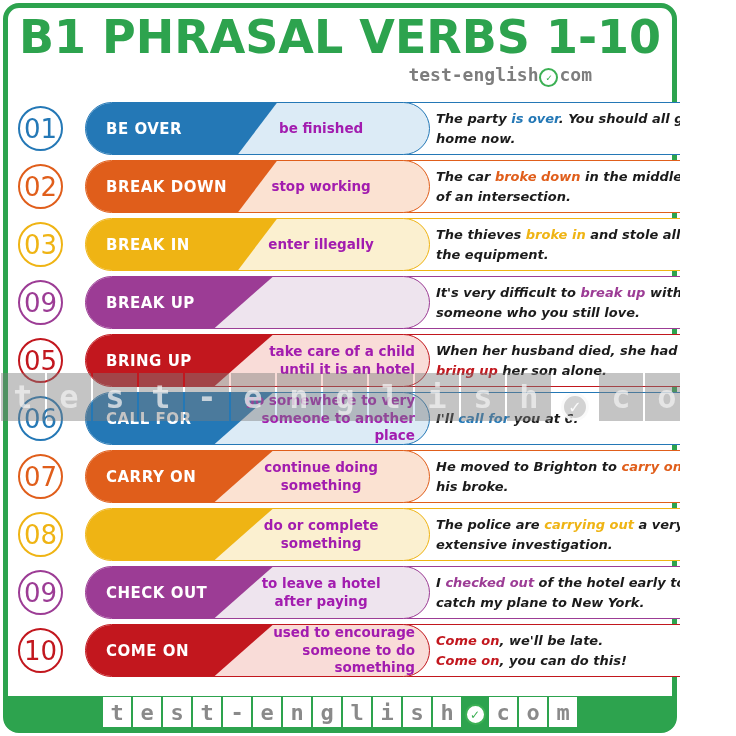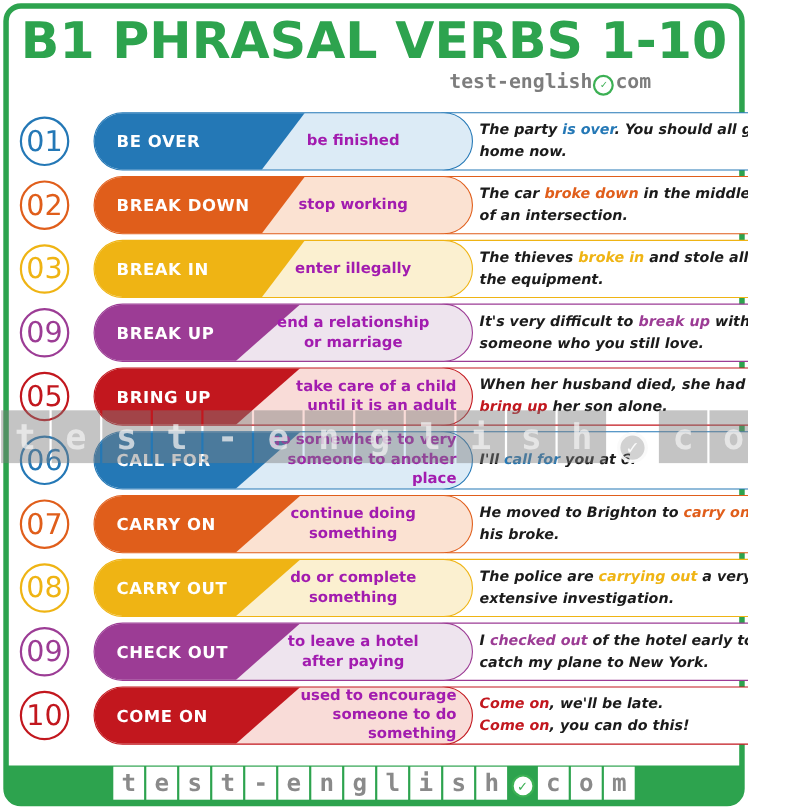--- a/index.html
+++ b/index.html
@@ -123,34 +123,32 @@
     </div>
   </div>
       <div class="row" style="--main: #9c3c95; --light: #eee4ee;">
     <div class="num">09</div>
     <div class="bubble">
       <div class="ex"><span>It's very difficult to </span><span class="accent">break up</span><span> with someone who you still love.</span></div>
     </div>
     <div class="pill">
       <div class="pill-solid clip-two"></div>
       <div class="verb">BREAK UP</div>
-      <div class="def two-center">end a relationship
-or marriage</div>
     </div>
   </div>
       <div class="row" style="--main: #c2171e; --light: #f9dcd8;">
     <div class="num">05</div>
     <div class="bubble">
       <div class="ex"><span>When her husband died, she had to </span><span class="accent">bring up</span><span> her son alone.</span></div>
     </div>
     <div class="pill">
       <div class="pill-solid clip-two"></div>
       <div class="verb">BRING UP</div>
       <div class="def two-right">take care of a child
-until it is an adult</div>
+until it is an hotel</div>
     </div>
   </div>
       <div class="row" style="--main: #2478b6; --light: #dcebf6;">
     <div class="num">06</div>
     <div class="bubble">
       <div class="ex"><span>I'll </span><span class="accent">call for</span><span> you at 6.</span></div>
     </div>
     <div class="pill">
       <div class="pill-solid clip-two"></div>
       <div class="verb">CALL FOR</div>
@@ -170,21 +168,20 @@
 something</div>
     </div>
   </div>
       <div class="row" style="--main: #efb414; --light: #fbf0d0;">
     <div class="num">08</div>
     <div class="bubble">
       <div class="ex"><span>The police are </span><span class="accent">carrying out</span><span> a very extensive investigation.</span></div>
     </div>
     <div class="pill">
       <div class="pill-solid clip-two"></div>
-      <div class="verb">CARRY OUT</div>
       <div class="def two-center">do or complete
 something</div>
     </div>
   </div>
       <div class="row" style="--main: #9c3c95; --light: #eee4ee;">
     <div class="num">09</div>
     <div class="bubble">
       <div class="ex"><span>I </span><span class="accent">checked out</span><span> of the hotel early to catch my plane to New York.</span></div>
     </div>
     <div class="pill">

